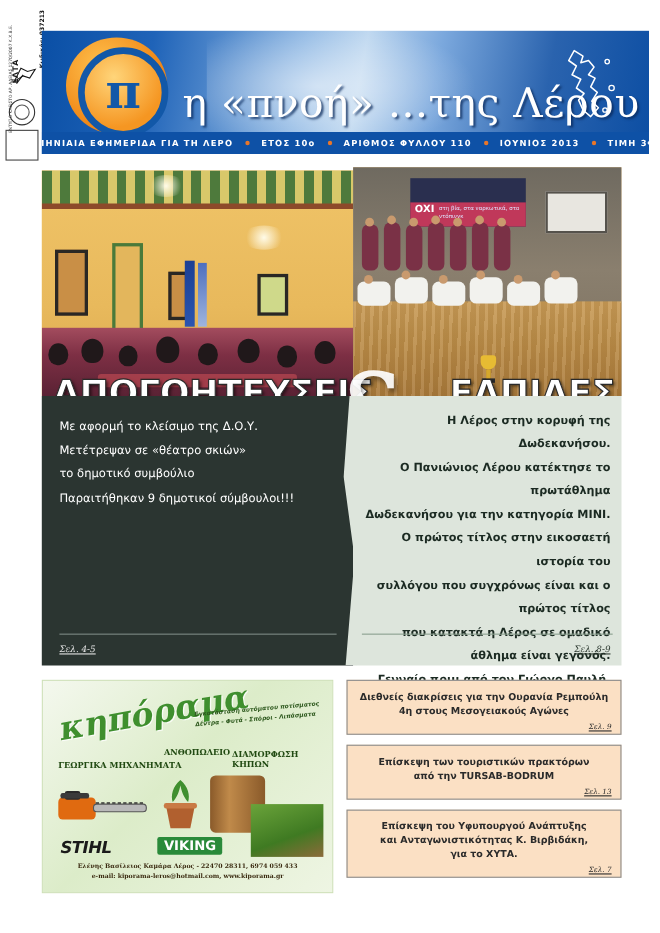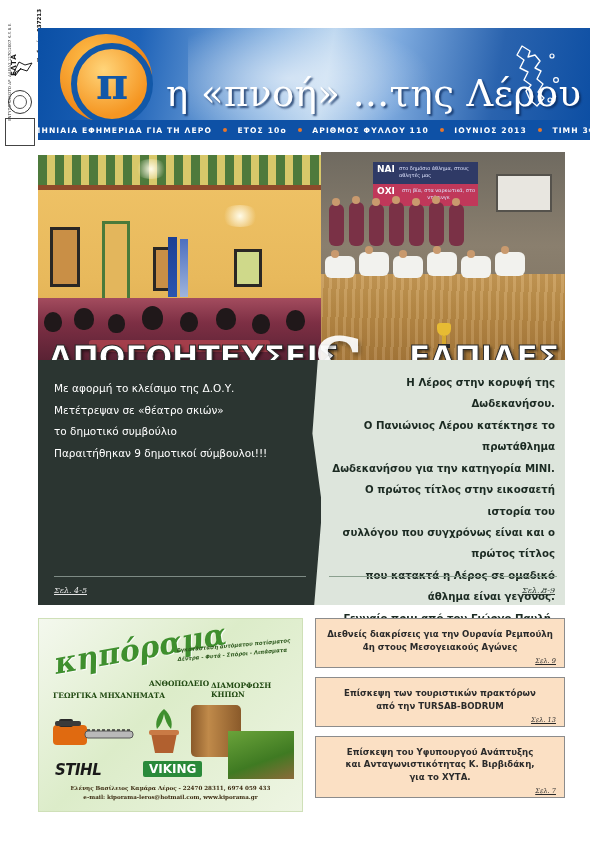--- a/index.html
+++ b/index.html
@@ -71,21 +71,21 @@
   .lp-crowd{position:absolute;left:0;bottom:0;width:100%;height:62px;
      background:linear-gradient(180deg,#a34c5e,#7d2f44 40%,#5a2234);}
   .lp-head{position:absolute;border-radius:50% 50% 45% 45%;background:#20181a;}
   .lp-table{position:absolute;bottom:8px;left:18%;width:64%;height:12px;background:#b2444f;
      border-radius:3px;opacity:.8;}
 
   
   .rp-wall{position:absolute;inset:0;background:linear-gradient(180deg,#6f6a60,#8a7f6e 45%,#7b6f5d);}
   .rp-bannerbox{position:absolute;left:52px;top:10px;width:105px;height:44px;background:#2a2f4f;}
   .rp-ban-nai{position:absolute;left:0;top:0;width:100%;height:22px;background:#2f3a66;}
-  .rp-ban-oxi{position:absolute;left:0;top:22px;width:100%;height:22px;background:#c0385a;text-align:center;}
+  .rp-ban-oxi{position:absolute;left:0;top:22px;width:100%;height:22px;background:#c0385a;}
   .rp-bantxt{position:absolute;left:4px;top:2px;font-size:9px;color:#fff;font-weight:bold;}
   .rp-bansub{position:absolute;left:26px;top:3px;font-size:5px;color:#dfe4ff;line-height:1.3;}
   .rp-board{position:absolute;left:175px;top:22px;width:52px;height:34px;background:#e8e6e0;
      border:2px solid #55524c;}
   .rp-floor{position:absolute;left:0;bottom:0;width:100%;height:86px;
      background:linear-gradient(180deg,#c89a55,#b98a45 50%,#a9793a);}
   .rp-floor:after{content:"";position:absolute;inset:0;
      background:repeating-linear-gradient(92deg,rgba(255,255,255,.10) 0 3px,rgba(0,0,0,.05) 3px 8px);}
   .rp-p{position:absolute;border-radius:6px;}
   .rp-girl{background:#7a3146;}
@@ -234,24 +234,20 @@
         <div class="lp-head" style="left:178px;top:10px;width:20px;height:22px;"></div>
         <div class="lp-head" style="left:214px;top:16px;width:18px;height:20px;"></div>
         <div class="lp-head" style="left:248px;top:12px;width:19px;height:21px;"></div>
         <div class="lp-table"></div>
       </div>
     </div>
 
     <div class="photo-right">
       <div class="rp-wall"></div>
       <div class="rp-bannerbox">
-        <div class="rp-ban-nai">
-          <span class="rp-bantxt">ΝΑΙ</span>
-          <span class="rp-bansub">στο δημόσιο άθλημα, στους αθλητές μας</span>
-        </div>
         <div class="rp-ban-oxi">
           <span class="rp-bantxt">ΟΧΙ</span>
           <span class="rp-bansub">στη βία, στα ναρκωτικά, στο ντόπινγκ</span>
         </div>
       </div>
       <div class="rp-board"></div>
       <div class="rp-floor"></div>
 
       <div class="rp-p rp-girl" style="left:8px;top:52px;width:15px;height:42px;"></div>
       <div class="rp-p rp-girl" style="left:28px;top:50px;width:15px;height:44px;"></div>

